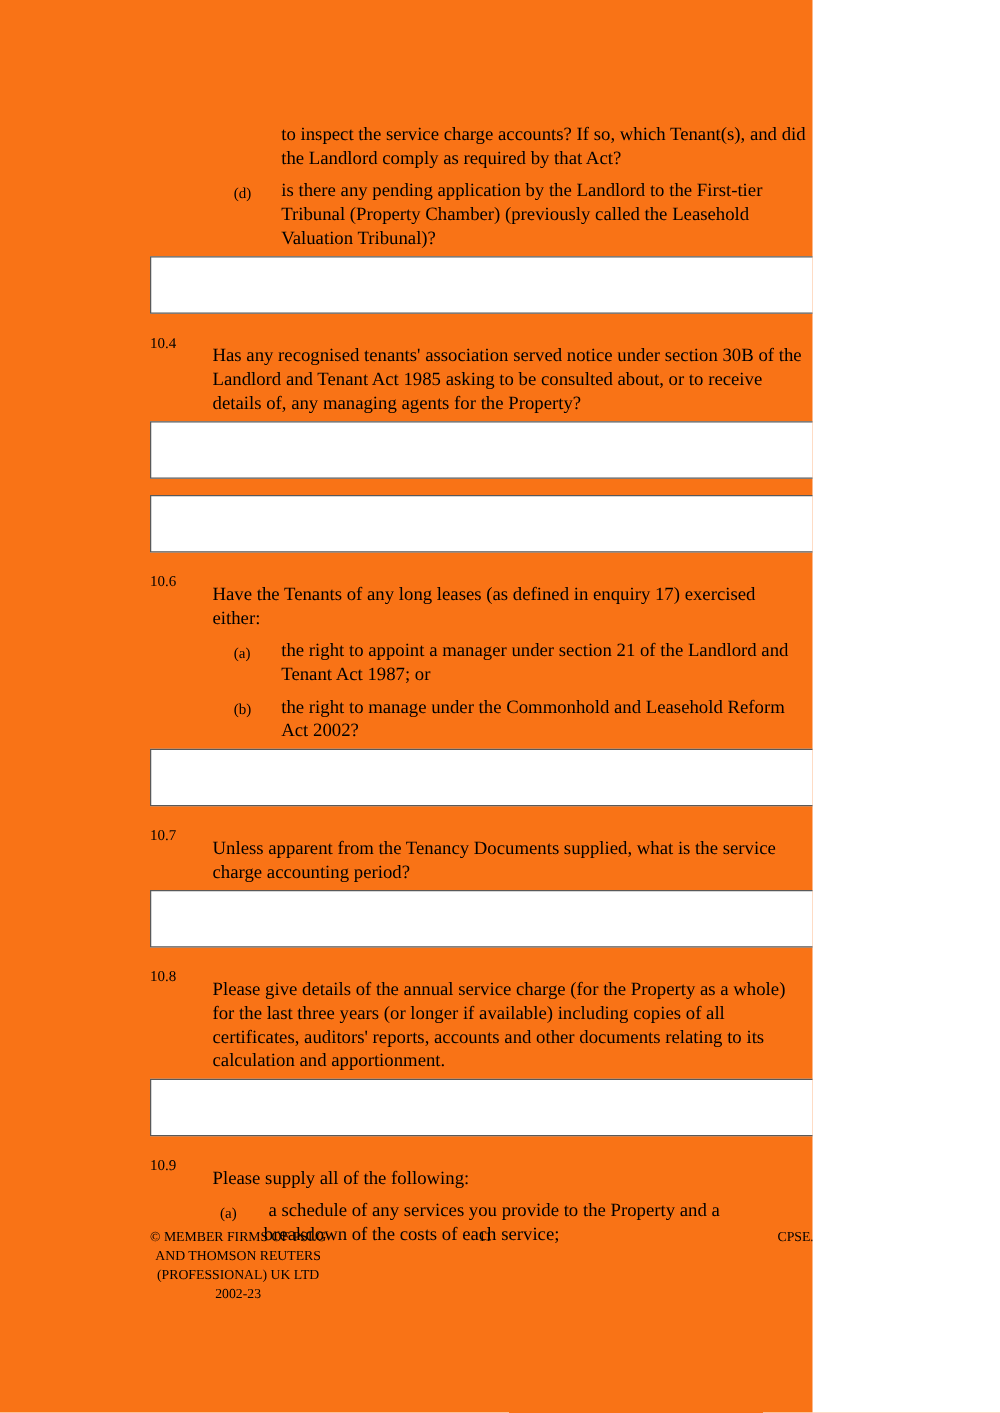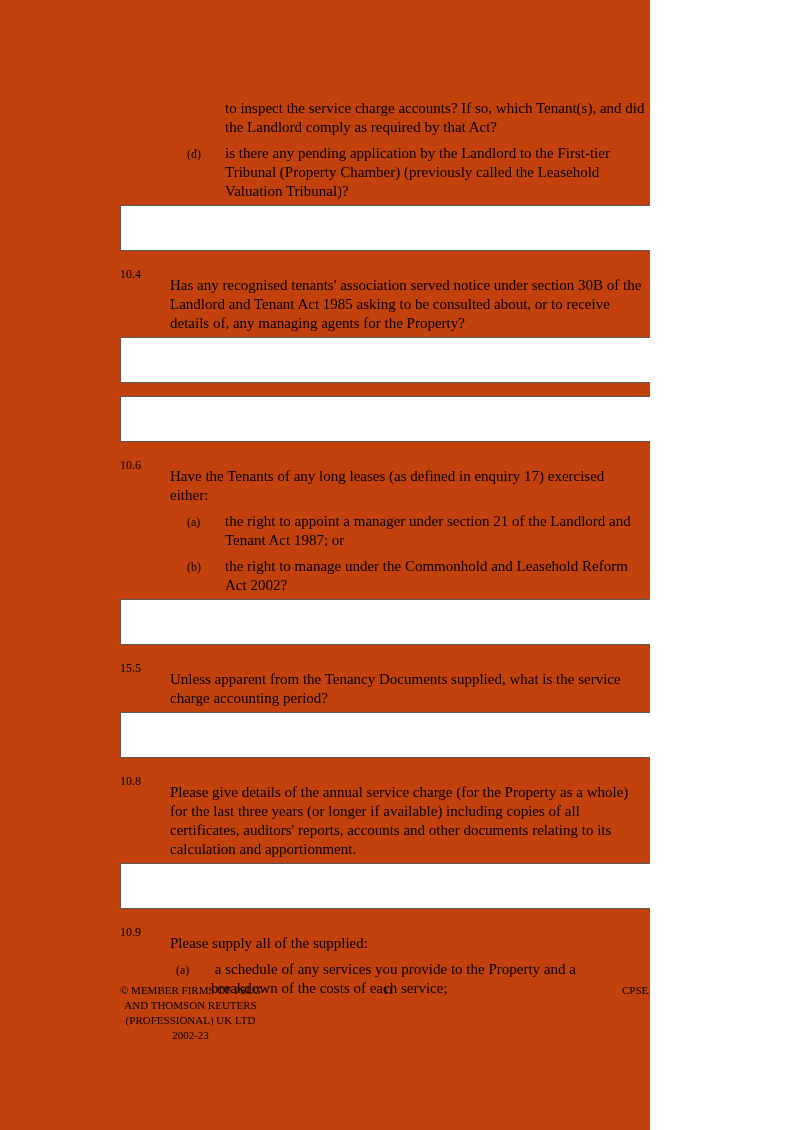--- a/index.html
+++ b/index.html
@@ -4,21 +4,21 @@
 <style>
   html, body {
     margin: 0;
     padding: 0;
     background: #ffffff;
   }
   .page {
     position: relative;
     width: 650px;
     height: 1130px;
-    background: #c2410c;
+    background: #f97316;
     font-family: "Liberation Serif", "DejaVu Serif", serif;
     font-size: 15px;
     line-height: 19px;
     color: #000000;
     overflow: hidden;
   }
   .content {
     position: absolute;
     left: 120px;
     top: 99px;
@@ -145,40 +145,40 @@
 
     <div class="subrow">
       <span class="sublabel">(b)</span>
       <span class="subtext">the right to manage under the Commonhold and Leasehold Reform
 Act 2002?</span>
     </div>
 
     <div class="answer-box"></div>
 
     <div class="qrow">
-      <span class="qnum">15.5</span>
+      <span class="qnum">10.7</span>
       <span class="qtext">Unless apparent from the Tenancy Documents supplied, what is the service
 charge accounting period?</span>
     </div>
 
     <div class="answer-box"></div>
 
     <div class="qrow">
       <span class="qnum">10.8</span>
       <span class="qtext">Please give details of the annual service charge (for the Property as a whole)
 for the last three years (or longer if available) including copies of all
 certificates, auditors' reports, accounts and other documents relating to its
 calculation and apportionment.</span>
     </div>
 
     <div class="answer-box"></div>
 
     <div class="qrow">
       <span class="qnum">10.9</span>
-      <span class="qtext">Please supply all of the supplied:</span>
+      <span class="qtext">Please supply all of the following:</span>
     </div>
 
     <div class="subrow tight">
       <span class="sublabel">(a)</span>
       <span class="subtext"> a schedule of any services you provide to the Property and a
 breakdown of the costs of each service;</span>
     </div>
 
   </div>
 

